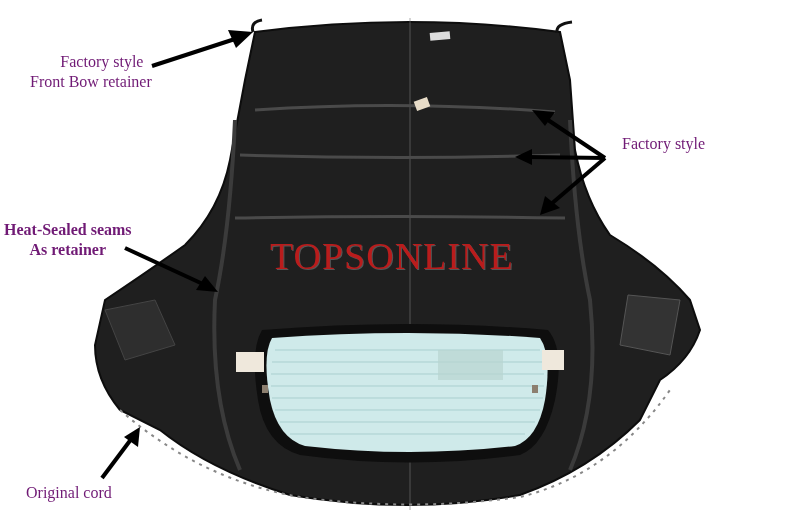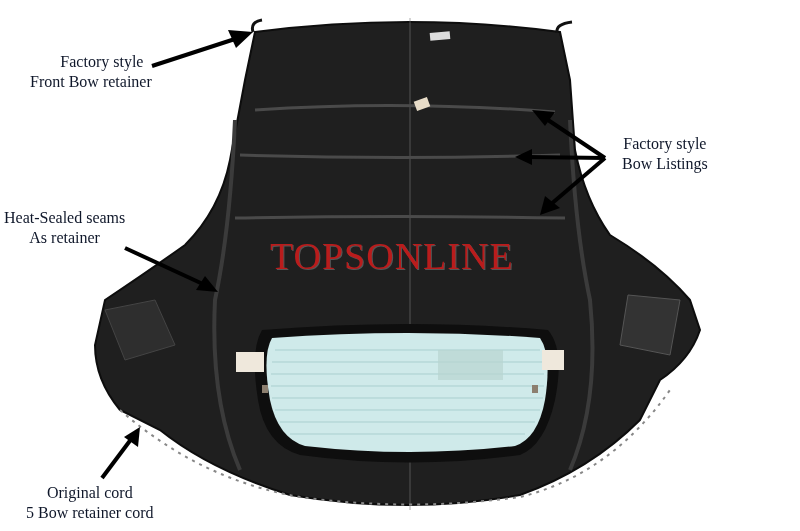--- a/index.html
+++ b/index.html
@@ -3,21 +3,21 @@
   <meta charset="utf-8">
   <style>
     html, body { margin:0; padding:0; background:#ffffff; }
     body { width:800px; height:531px; position:relative; overflow:hidden; }
     .stage { position:absolute; left:0; top:0; width:800px; height:531px; }
     .label {
       position:absolute;
       font-family:"Liberation Serif", "DejaVu Serif", serif;
       font-size:16px;
       line-height:20px;
-      color:#0f172a;
+      color:#701a75;
       text-align:center;
       white-space:nowrap;
     }
     .label span { display:block; }
     .watermark {
       position:absolute;
       left:270px; top:234px;
       font-family:"Liberation Serif", "DejaVu Serif", serif;
       font-size:38px;
       letter-spacing:1px;
@@ -94,25 +94,23 @@
 
   <div class="watermark">TOPSONLINE</div>
 
   <div class="label" style="left:30px; top:52px;">
     <span style="padding-left:22px;">Factory style</span>
     <span>Front Bow retainer</span>
   </div>
 
   <div class="label" style="left:622px; top:134px;">
     <span>Factory style</span>
-    <span>Bow Listings</span>
   </div>
 
-  <div class="label" style="left:4px; top:208px;">
+  <div class="label" style="left:4px; top:220px;font-weight:bold;">
     <span>Heat-Sealed seams</span>
     <span>As retainer</span>
   </div>
 
   <div class="label" style="left:26px; top:483px;">
     <span>Original cord</span>
-    <span>5 Bow retainer cord</span>
   </div>
 </div>
 
 </body></html>

